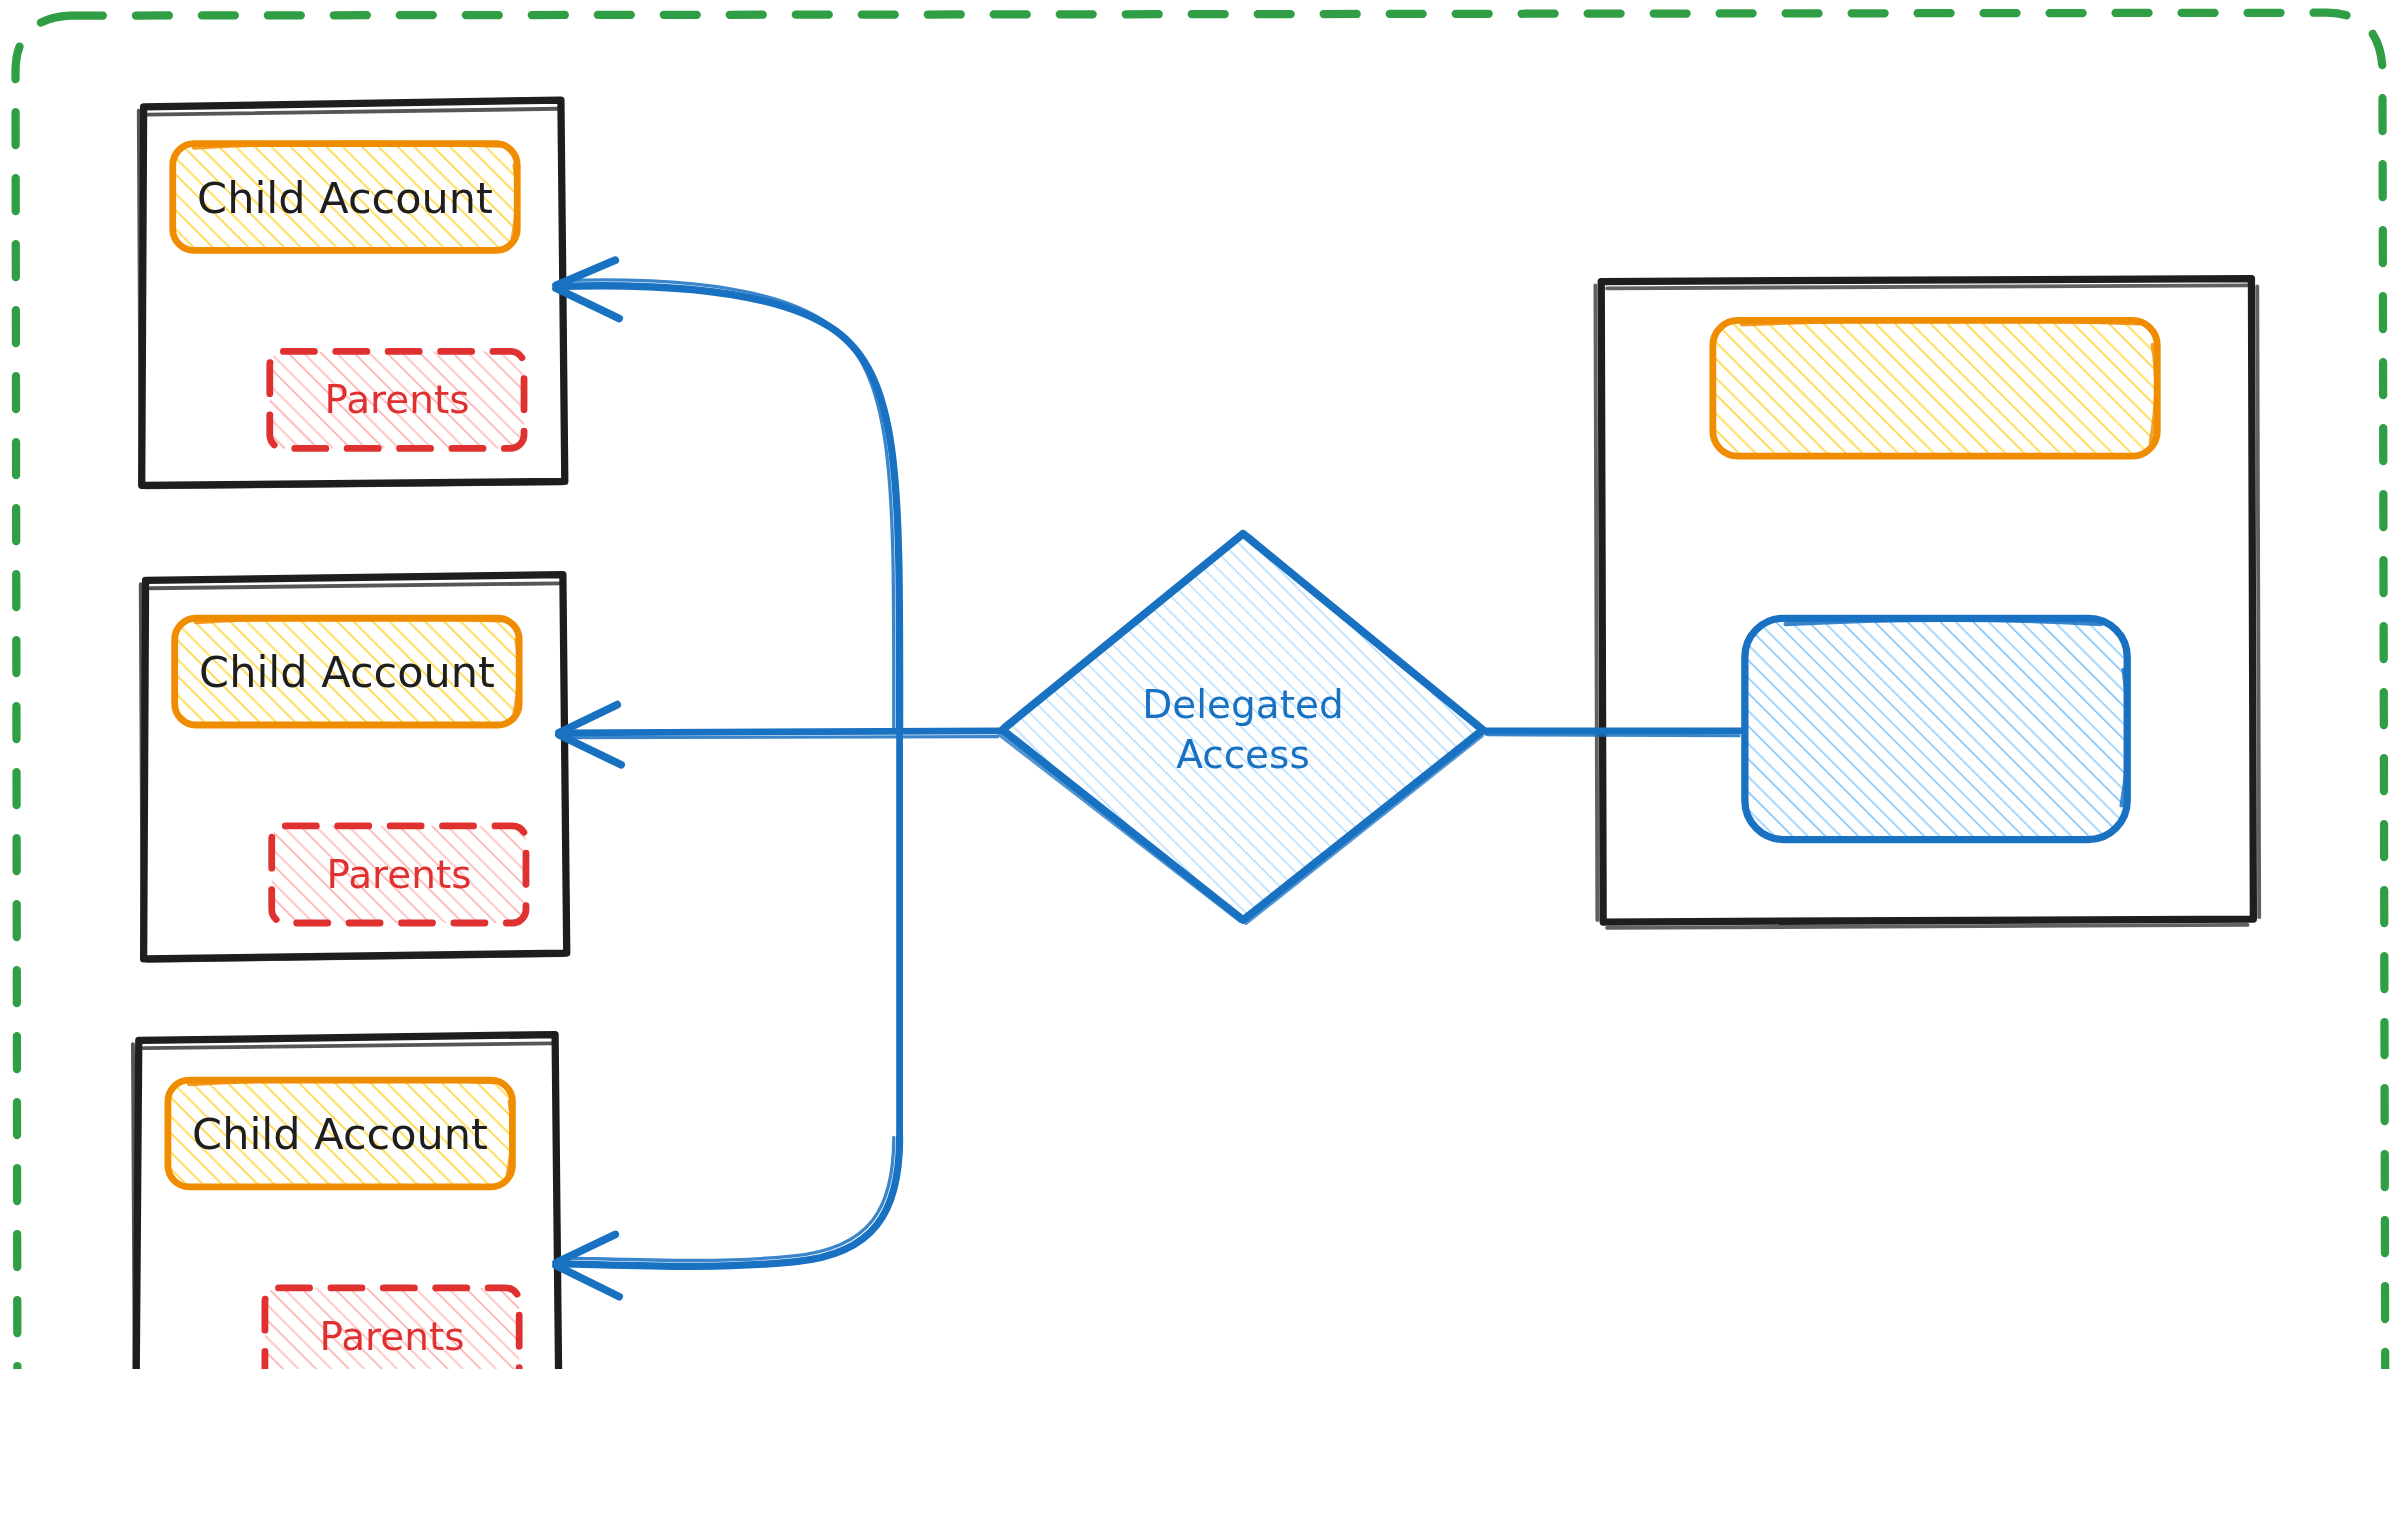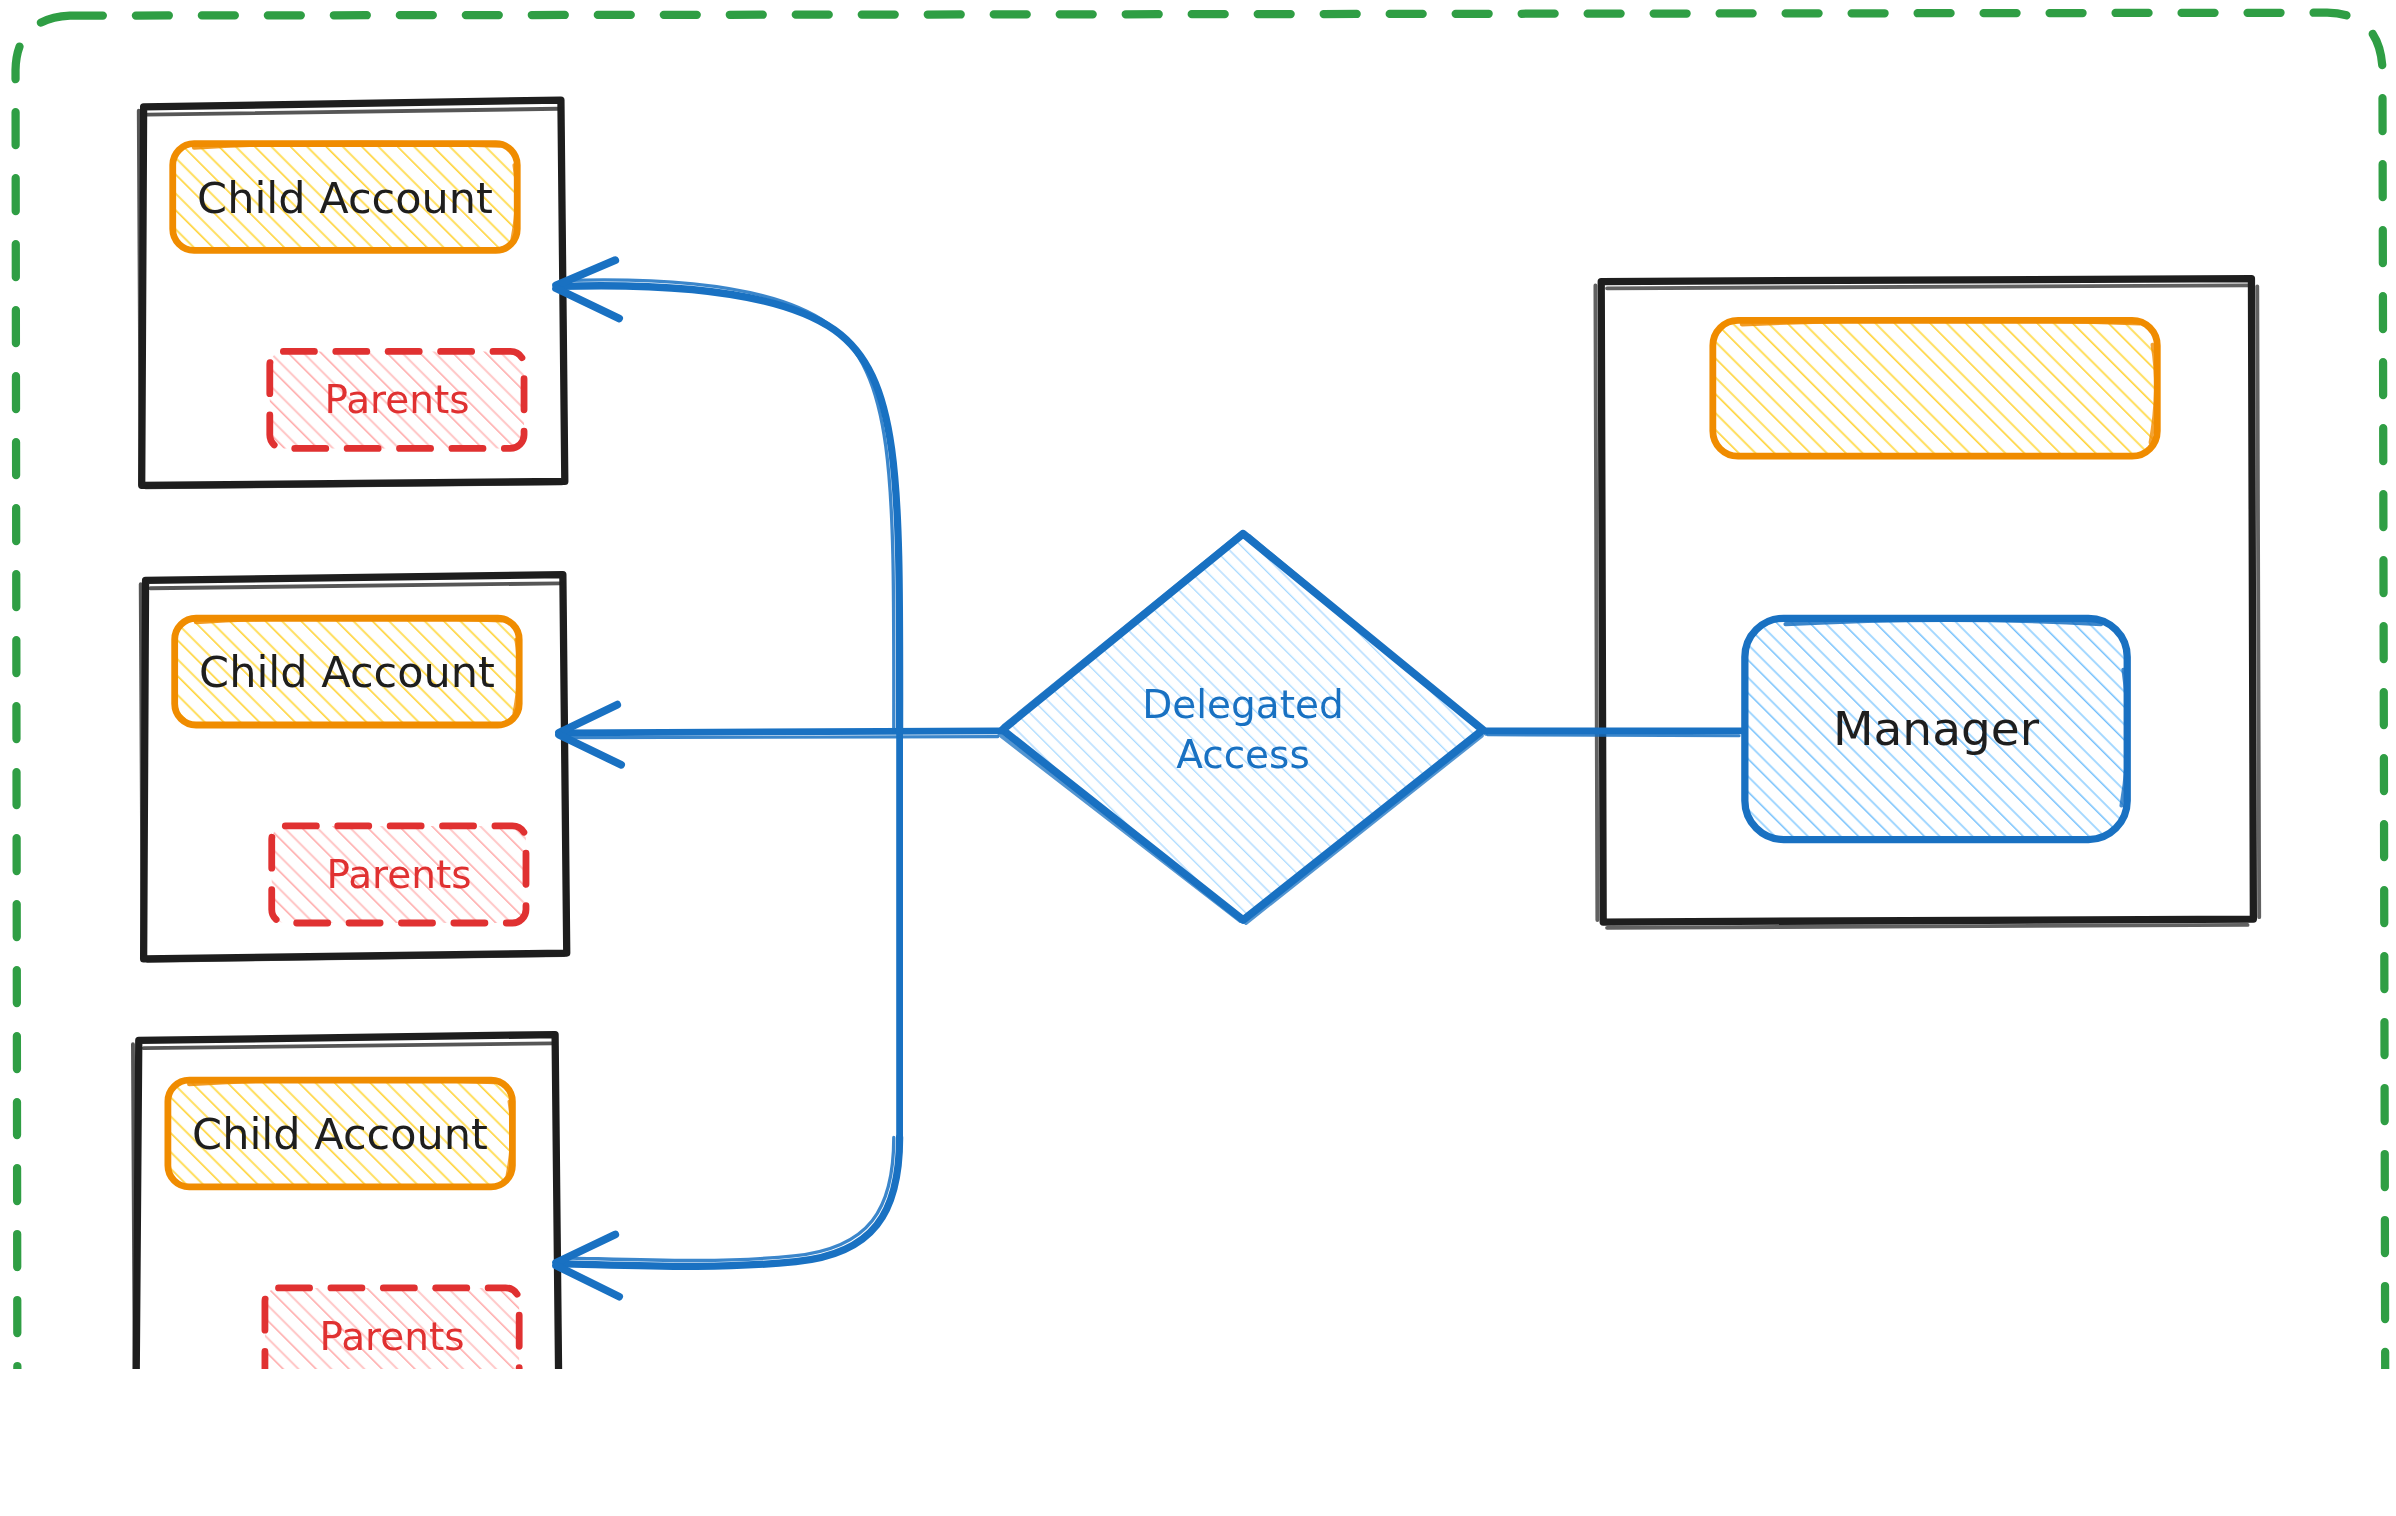--- a/index.html
+++ b/index.html
@@ -221,16 +221,15 @@
   <div class="lbl lbl-dark" style="left:175px; top:618px; width:344px; height:107px; font-size:43px;">Child Account</div>
   <div class="lbl lbl-red" style="left:272px; top:826px; width:254px; height:97px; font-size:39px;">Parents</div>
 
   <div class="lbl lbl-dark" style="left:168px; top:1080px; width:344px; height:107px; font-size:43px;">Child Account</div>
   <div class="lbl lbl-red" style="left:265px; top:1288px; width:254px; height:97px; font-size:39px;">Parents</div>
 
   <div class="lbl lbl-blue" style="left:1049px; top:652px; width:388px; height:155px; font-size:39px; line-height:1.28;">Delegated
 Access</div>
 
 
-  <div class="lbl lbl-dark" style="left:1745px; top:618px; width:382px; height:221px; font-size:47px;">Manager</div>
 
 </div>
 
 
 </body></html>

